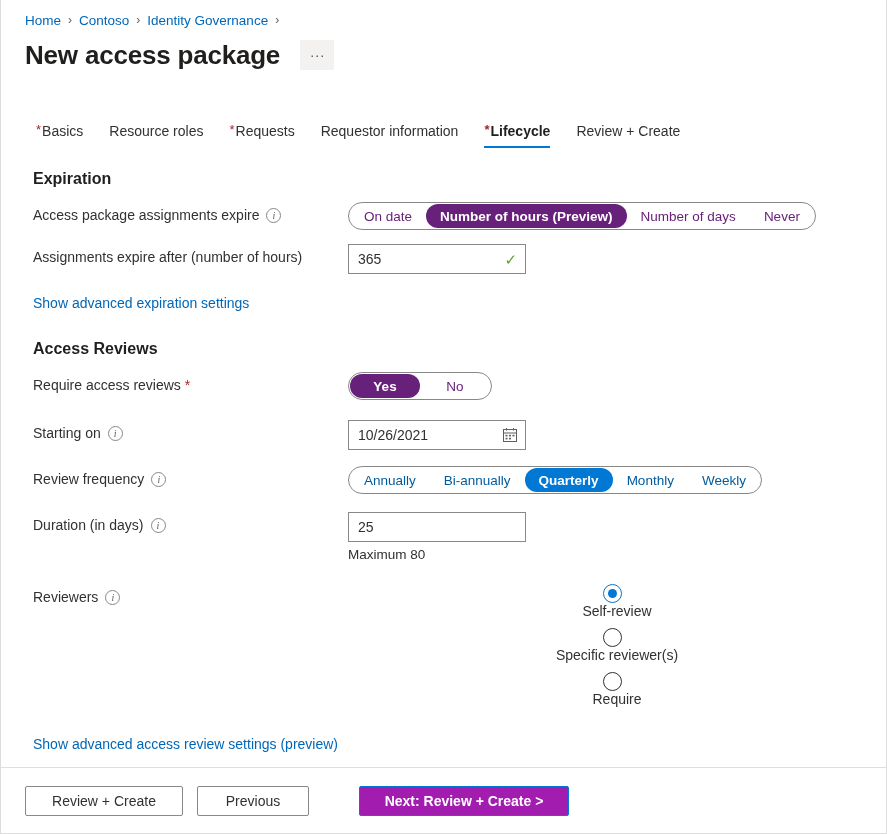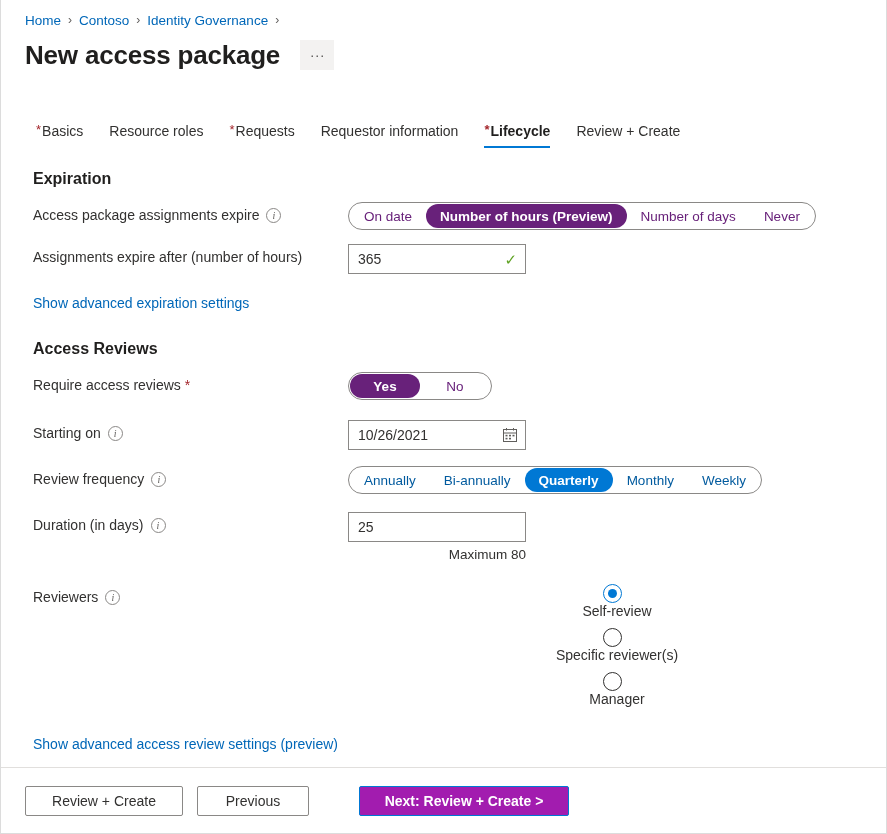--- a/index.html
+++ b/index.html
@@ -224,21 +224,20 @@
     pointer-events: none;
   }
   .cal-icon {
     position: absolute;
     right: 7px;
     width: 16px; height: 16px;
     cursor: pointer;
   }
   .helper {
     width: 178px;
-    text-align: right;
     font-size: 13.5px;
     color: #323130;
     margin-top: 5px;
   }
 
   
   .link {
     display: inline-block;
     color: #0067b8;
     font-size: 14px;
@@ -465,21 +464,21 @@
           <label class="radio-item checked">
             <span class="radio-mark"></span>
             <span>Self-review</span>
           </label>
           <label class="radio-item">
             <span class="radio-mark"></span>
             <span>Specific reviewer(s)</span>
           </label>
           <label class="radio-item">
             <span class="radio-mark"></span>
-            <span>Manager</span>
+            <span>Require</span>
           </label>
         </div>
       </div>
     </div>
 
     <div style="height:16px"></div>
     <a class="link">Show advanced access review settings (preview)</a>
 
   </div>
 

